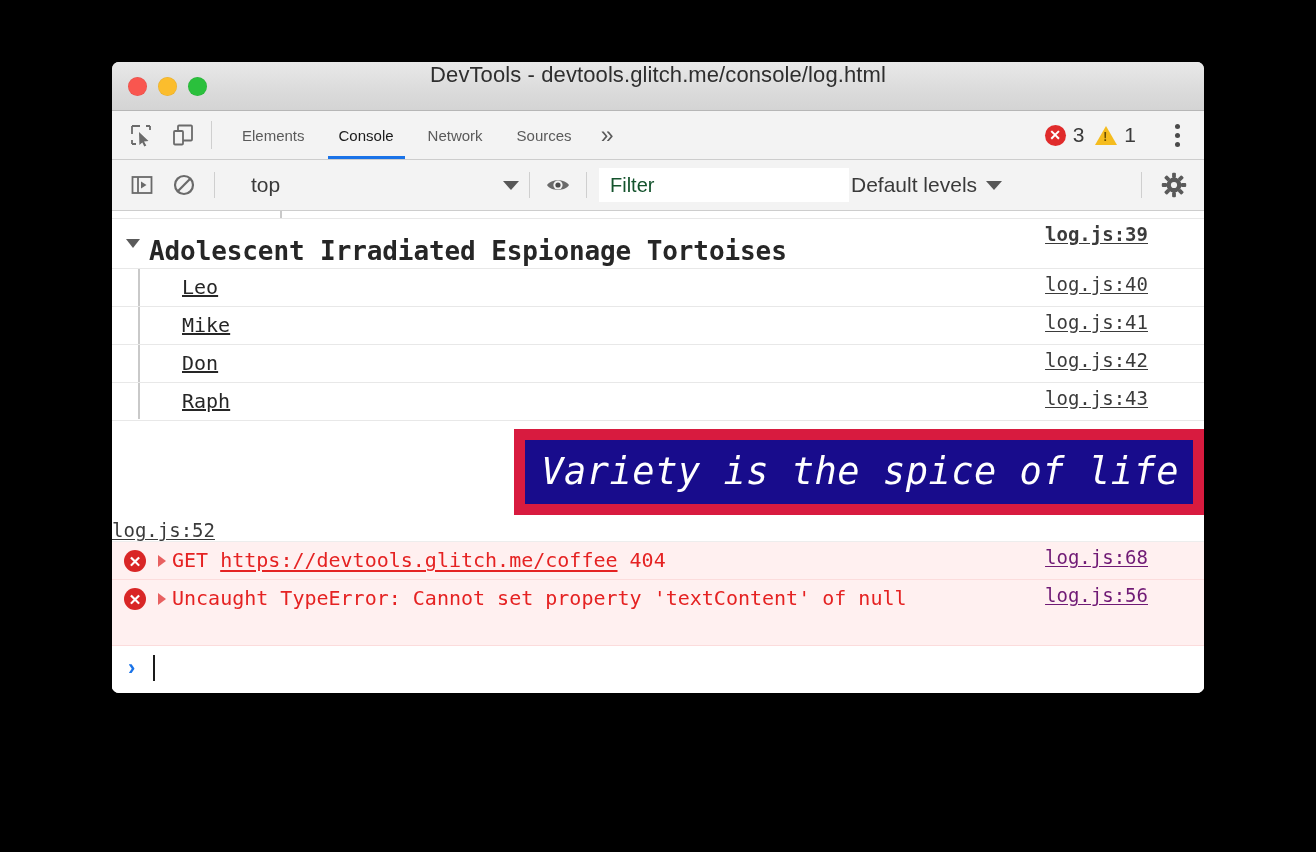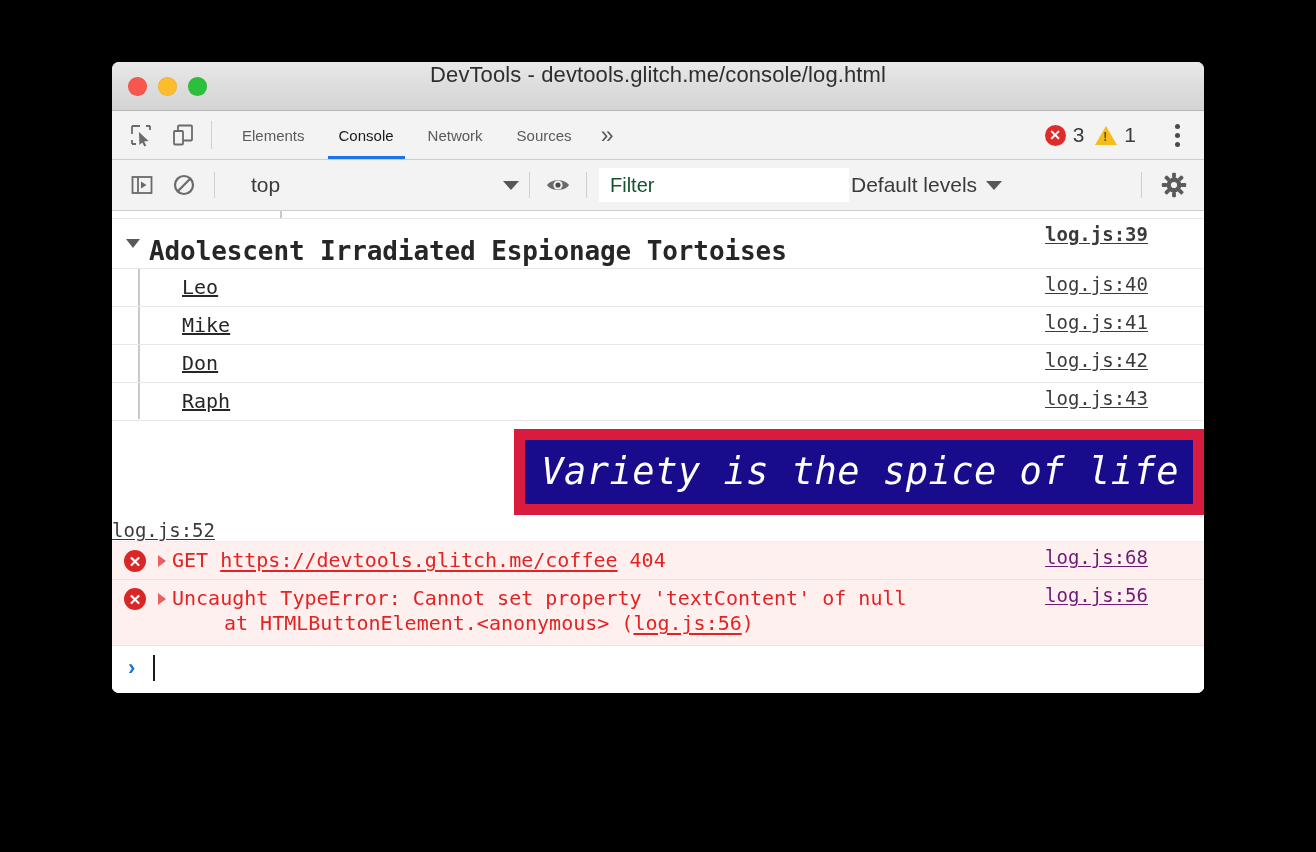--- a/index.html
+++ b/index.html
@@ -545,21 +545,21 @@
     <div class="row error" id="error-row-1">
       <span class="err-icon">✕</span>
       <span class="expand-tri"></span>
       <span class="msg"><span>GET </span><span class="err-link">https://devtools.glitch.me/coffee</span><span> 404</span></span>
       <span class="src">log.js:68</span>
     </div>
 
     <div class="row error" id="error-row-2">
       <span class="err-icon">✕</span>
       <span class="expand-tri"></span>
-      <span class="msg"><span>Uncaught TypeError: Cannot set property 'textContent' of null</span><span class="stack-line"><span>at HTMLButtonElement.&lt;anonymous&gt; (</span><span class="err-link">log.js:56</span><span>)</span></span></span>
+      <span class="msg"><span>Uncaught TypeError: Cannot set property 'textContent' of null</span></span>
       <span class="src">log.js:56</span>
     </div>
 
     <div id="prompt-row">
       <span class="prompt-chevron">›</span>
       <span class="caret-bar"></span>
       <span></span>
     </div>
 
   </div>

